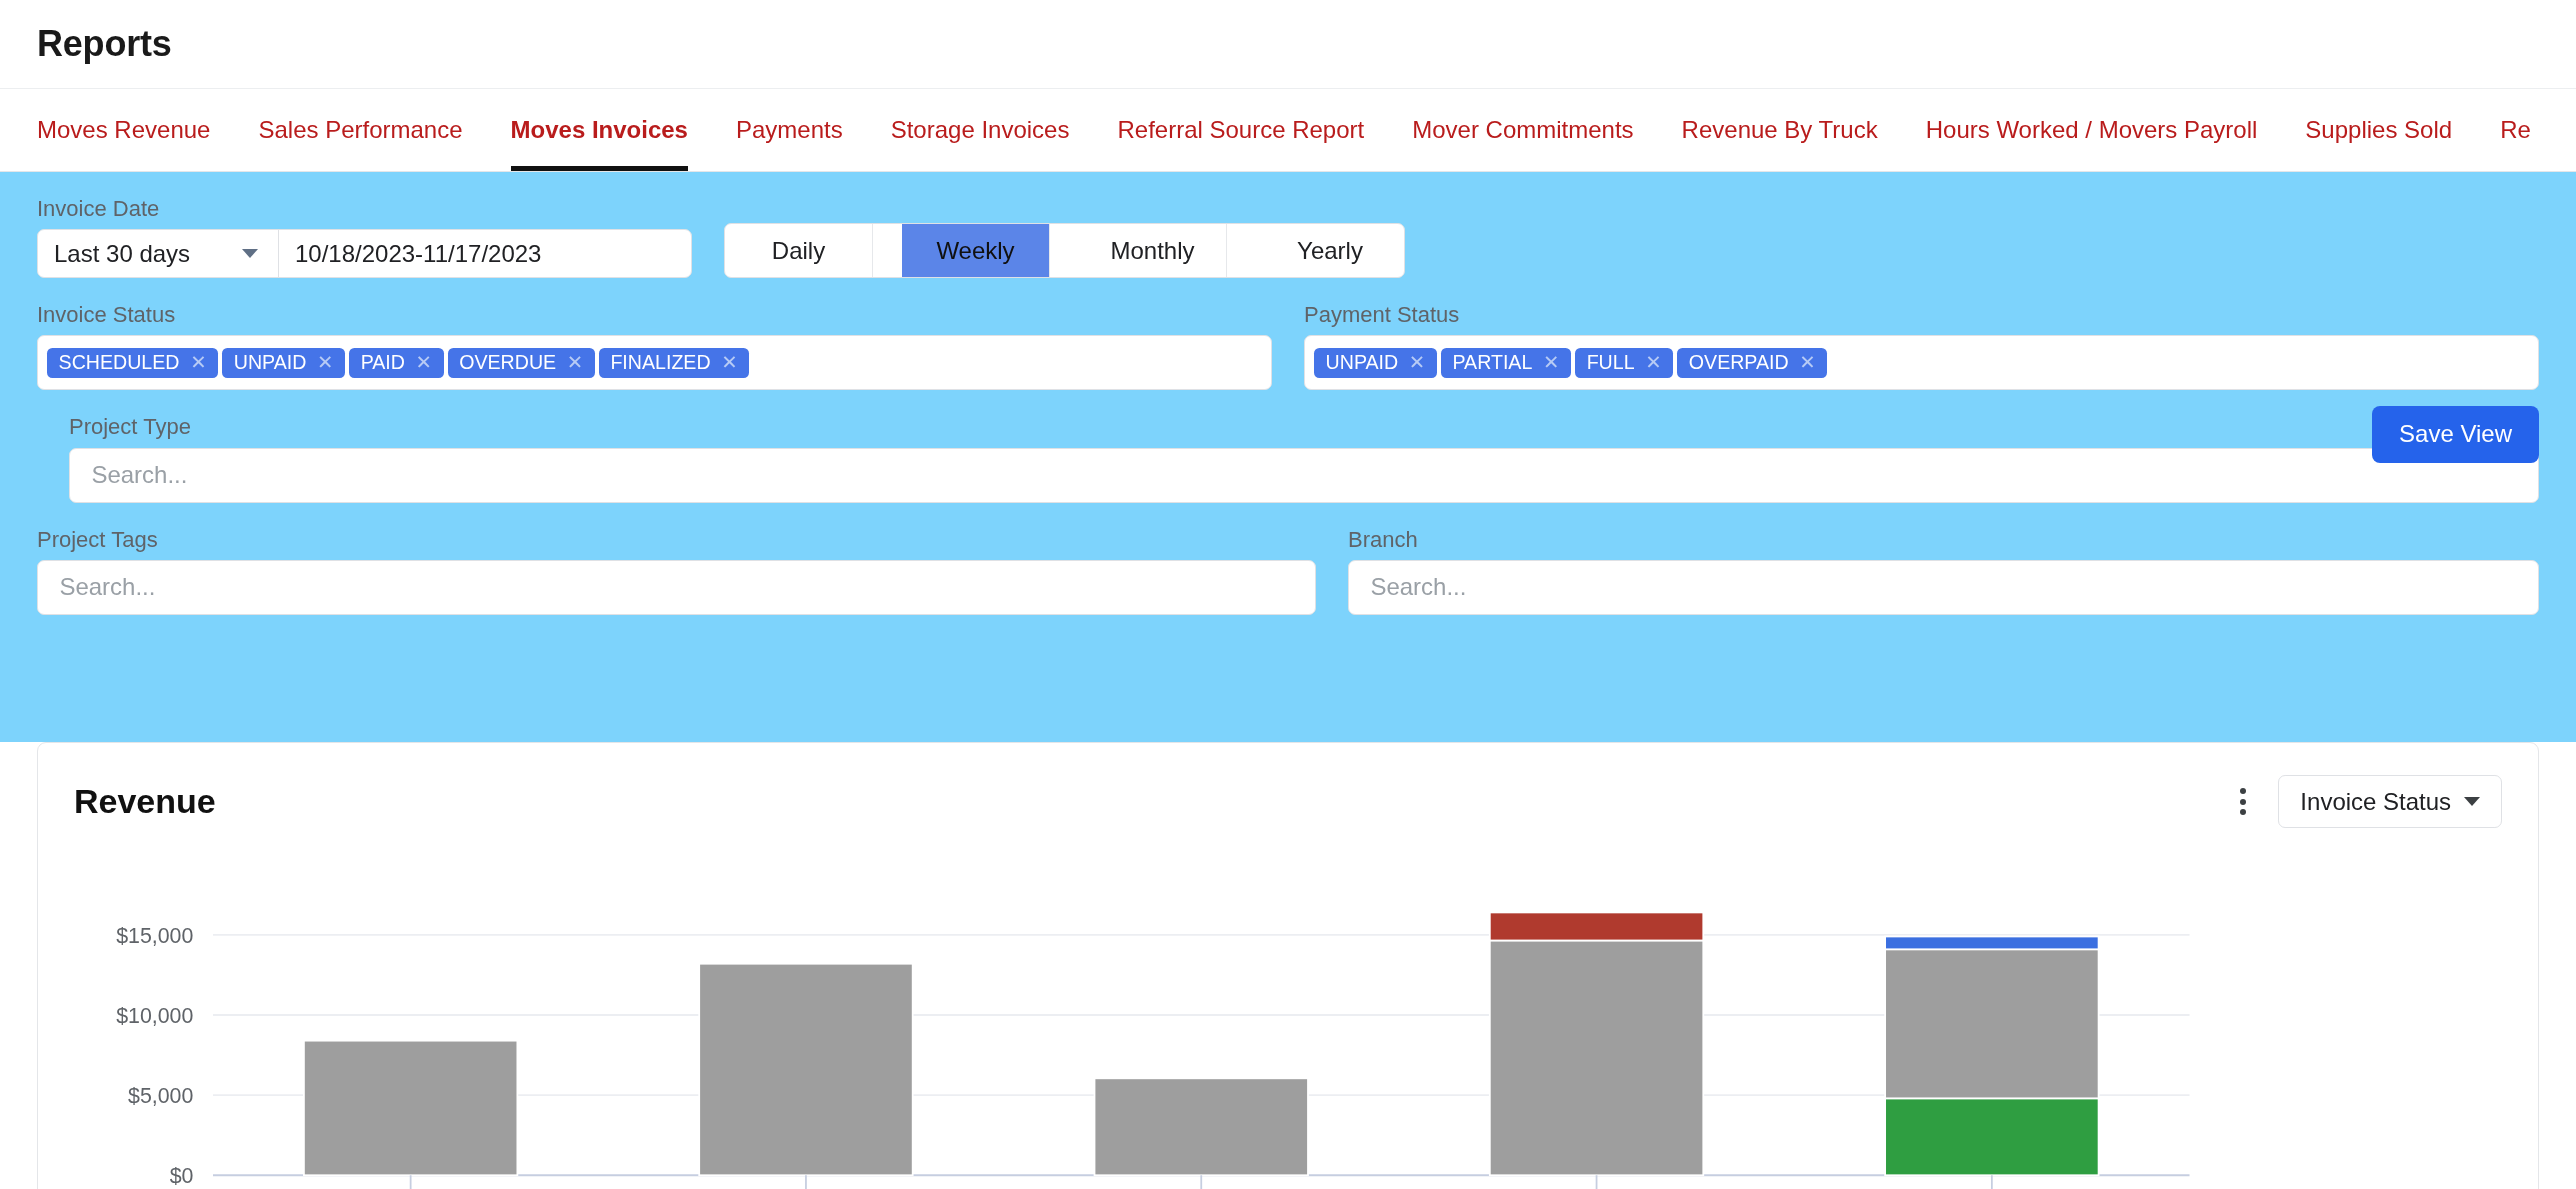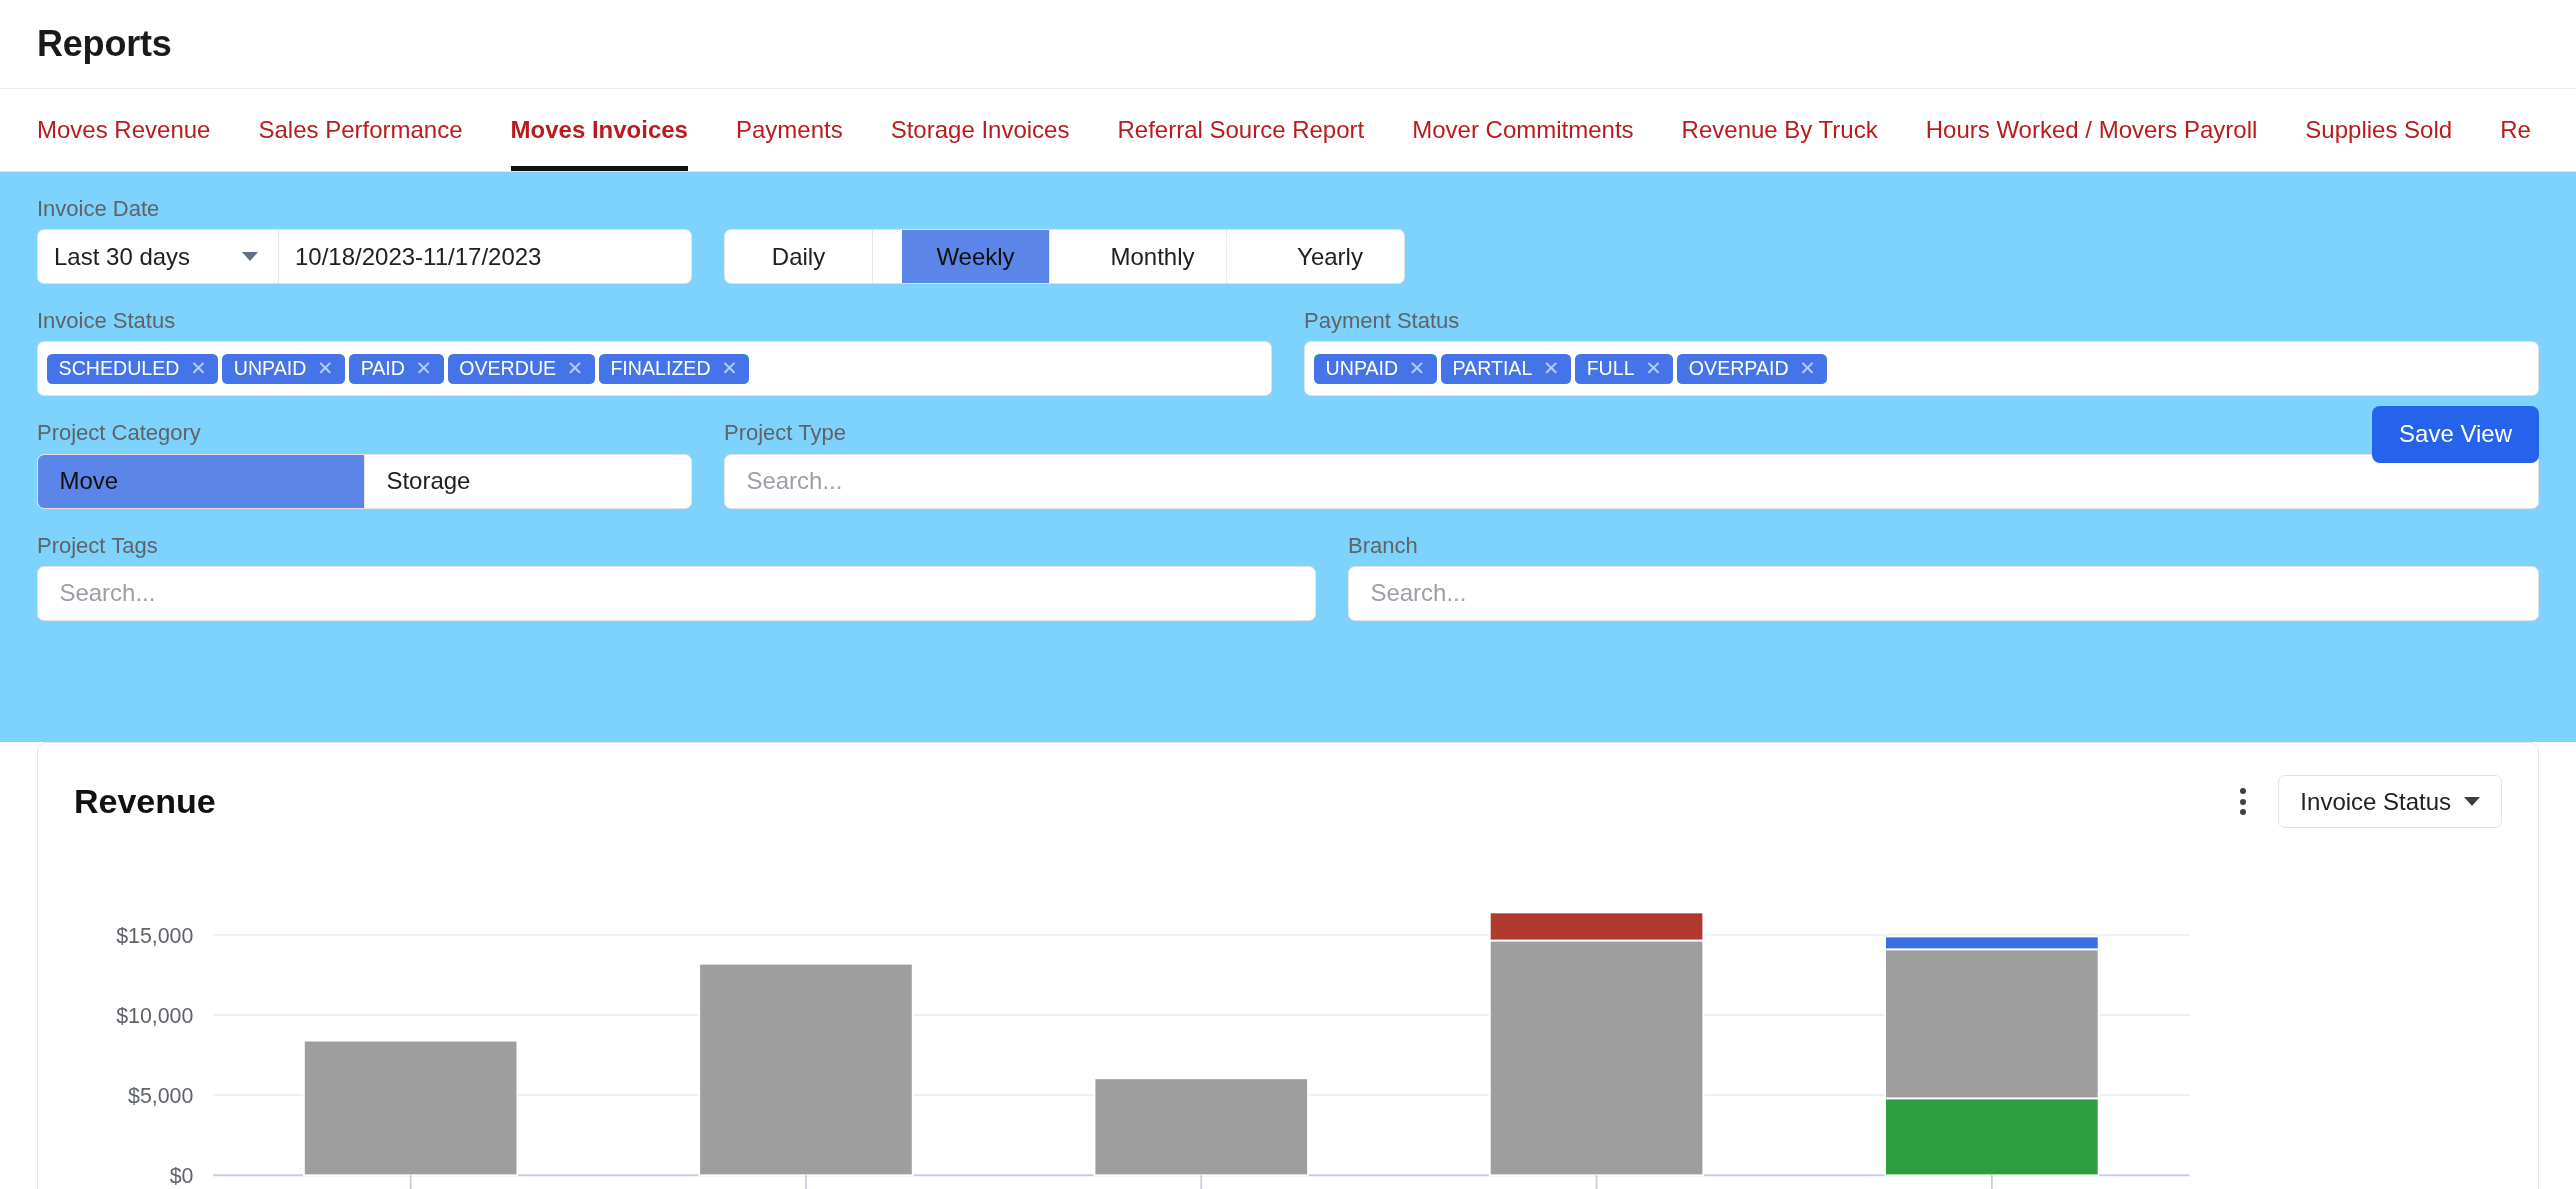--- a/index.html
+++ b/index.html
@@ -59,21 +59,21 @@
     position: relative;
   }
   .flabel {
     font-size: 22px; color: #5f6368;
     margin-bottom: 8px; display: block;
     line-height: 1.1;
   }
   .row1 { display: flex; align-items: flex-start; }
 
   .daterange {
-    display: flex; height: 55px; width: 655px;
+    display: flex; height: 49px; width: 655px;
     border: 0.9px solid #dfe1e5; border-radius: 7.1px;
     background: #ffffff; overflow: hidden;
   }
   .dr-select {
     width: 241px; display: flex; align-items: center;
     justify-content: space-between;
     padding: 0 19.6px 0 16px;
     border-right: 0.9px solid #dfe1e5;
     font-size: 24px; color: #202124;
     cursor: pointer;
@@ -265,27 +265,20 @@
           </div>
           <div class="chip">
             <span>OVERPAID</span>
             <span class="x">✕</span>
           </div>
         </div>
     </div>
   </div>
 
   <div class="fr2">
-    <div class="left">
-      <span class="flabel">Project Category</span>
-      <div class="toggle2" id="catctl">
-          <div class="sel">Move</div>
-          <div>Storage</div>
-        </div>
-    </div>
     <div class="right">
       <span class="flabel">Project Type</span>
       <div class="searchbox">Search...</div>
     </div>
   </div>
 
   <div class="fr3">
     <div class="left">
       <span class="flabel">Project Tags</span>
       <div class="searchbox">Search...</div>

